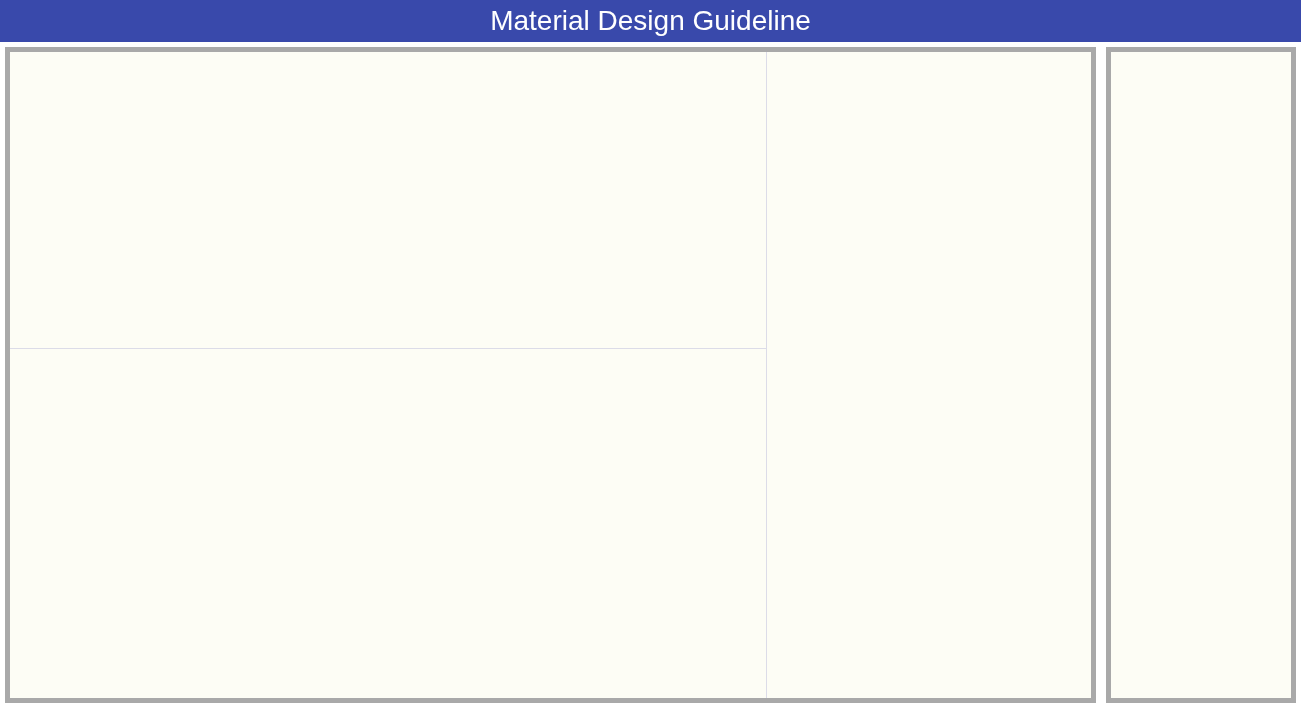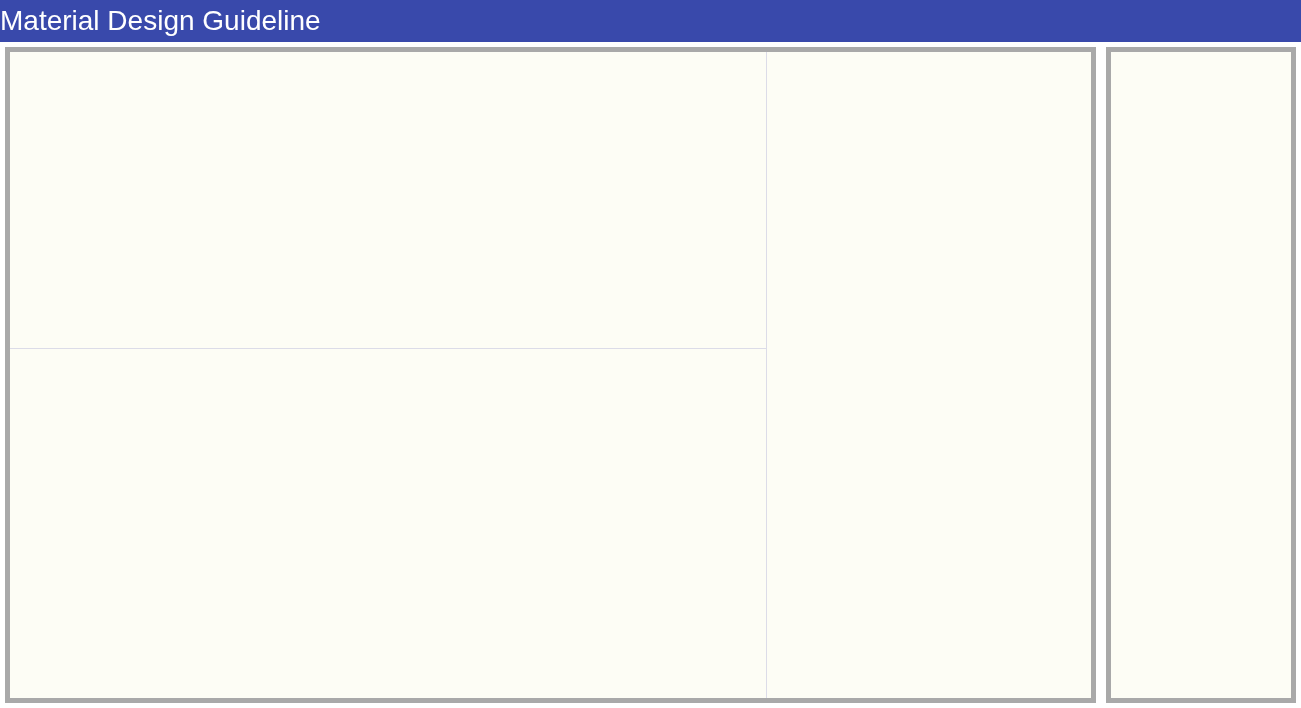--- a/index.html
+++ b/index.html
@@ -16,21 +16,21 @@
       overflow: hidden;
     }
     
     .header {
       width: 100%;
       height: 42px;
       background: #3949ab;
       color: #ffffff;
       display: flex;
       align-items: center;
-      justify-content: flex-start;
+      justify-content: center;
       font-size: 28px;
       font-weight: 400;
     }
     
     .content-area {
       display: flex;
       padding: 5px;
       gap: 10px;
       height: calc(100% - 42px);
     }

